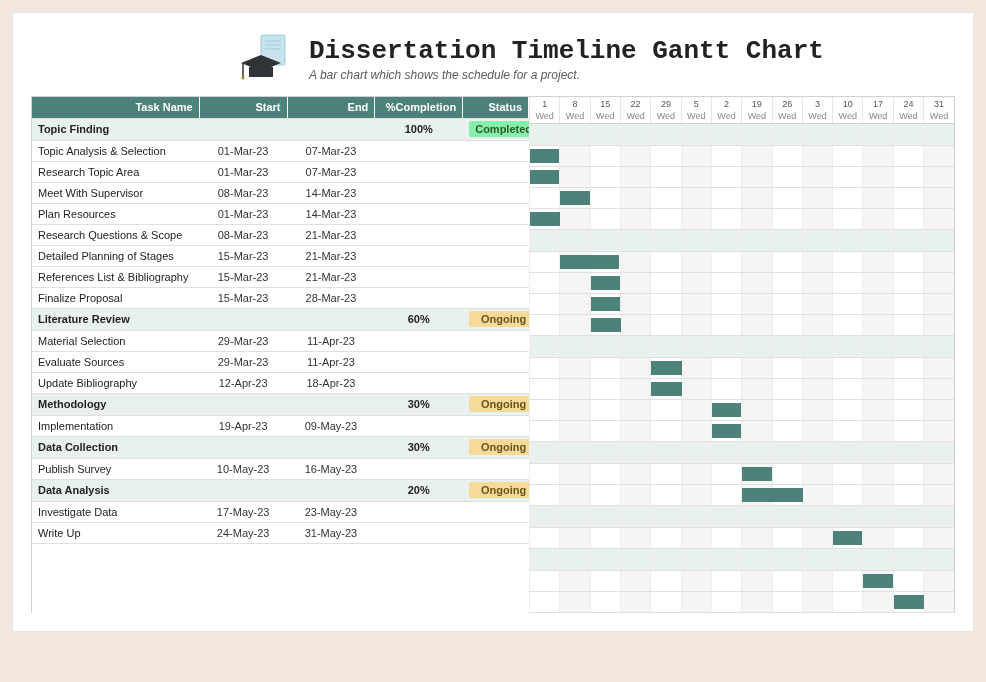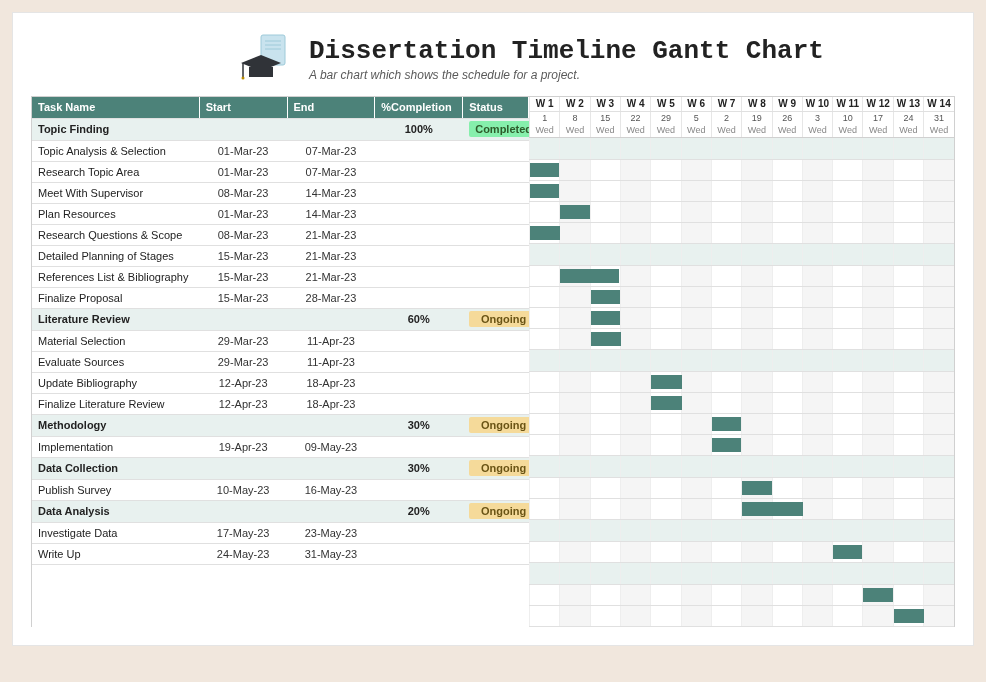--- a/index.html
+++ b/index.html
@@ -51,21 +51,21 @@
   }
   
   .left {
     flex: 0 0 497px; 
   }
   .left table { border-collapse: collapse; width: 100%; table-layout: fixed; }
   .hdr-row td {
     background: #4c8279;
     color: #fff;
     font-weight: 700;
-    text-align: left;
+    text-align: right;
     height: 40px;
     border-right: 1px solid #fff0;
   }
   .left td {
     border-bottom: 1px solid #e0e0e0;
     height: 21px;
     padding: 0 6px;
     font-size: 11px;
     white-space: nowrap;
     overflow: hidden;
@@ -250,27 +250,20 @@
               <td class="c-comp"></td>
               <td class="c-status"></td>
             </tr>
             <tr class="row">
               <td class="c-name">Update Bibliography</td>
               <td class="c-start">12-Apr-23</td>
               <td class="c-end">18-Apr-23</td>
               <td class="c-comp"></td>
               <td class="c-status"></td>
             </tr>
-            <tr class="row">
-              <td class="c-name">Finalize Literature Review</td>
-              <td class="c-start">12-Apr-23</td>
-              <td class="c-end">18-Apr-23</td>
-              <td class="c-comp"></td>
-              <td class="c-status"></td>
-            </tr>
             <tr class="section">
               <td class="c-name">Methodology</td>
               <td class="c-start"></td>
               <td class="c-end"></td>
               <td class="c-comp">30%</td>
               <td class="c-status"><span class="status-pill st-ongoing">Ongoing</span></td>
             </tr>
             <tr class="row">
               <td class="c-name">Implementation</td>
               <td class="c-start">19-Apr-23</td>
@@ -312,36 +305,20 @@
               <td class="c-end">31-May-23</td>
               <td class="c-comp"></td>
               <td class="c-status"></td>
             </tr>
           </tbody>
       </table>
     </div>
     <div class="right">
       <table>
         <thead id="right-head">
-            <tr class="top">
-              <th>W 1</th>
-              <th>W 2</th>
-              <th>W 3</th>
-              <th>W 4</th>
-              <th>W 5</th>
-              <th>W 6</th>
-              <th>W 7</th>
-              <th>W 8</th>
-              <th>W 9</th>
-              <th>W 10</th>
-              <th>W 11</th>
-              <th>W 12</th>
-              <th>W 13</th>
-              <th>W 14</th>
-            </tr>
             <tr class="sub1">
               <td>1</td>
               <td>8</td>
               <td>15</td>
               <td>22</td>
               <td>29</td>
               <td>5</td>
               <td>2</td>
               <td>19</td>
               <td>26</td>

